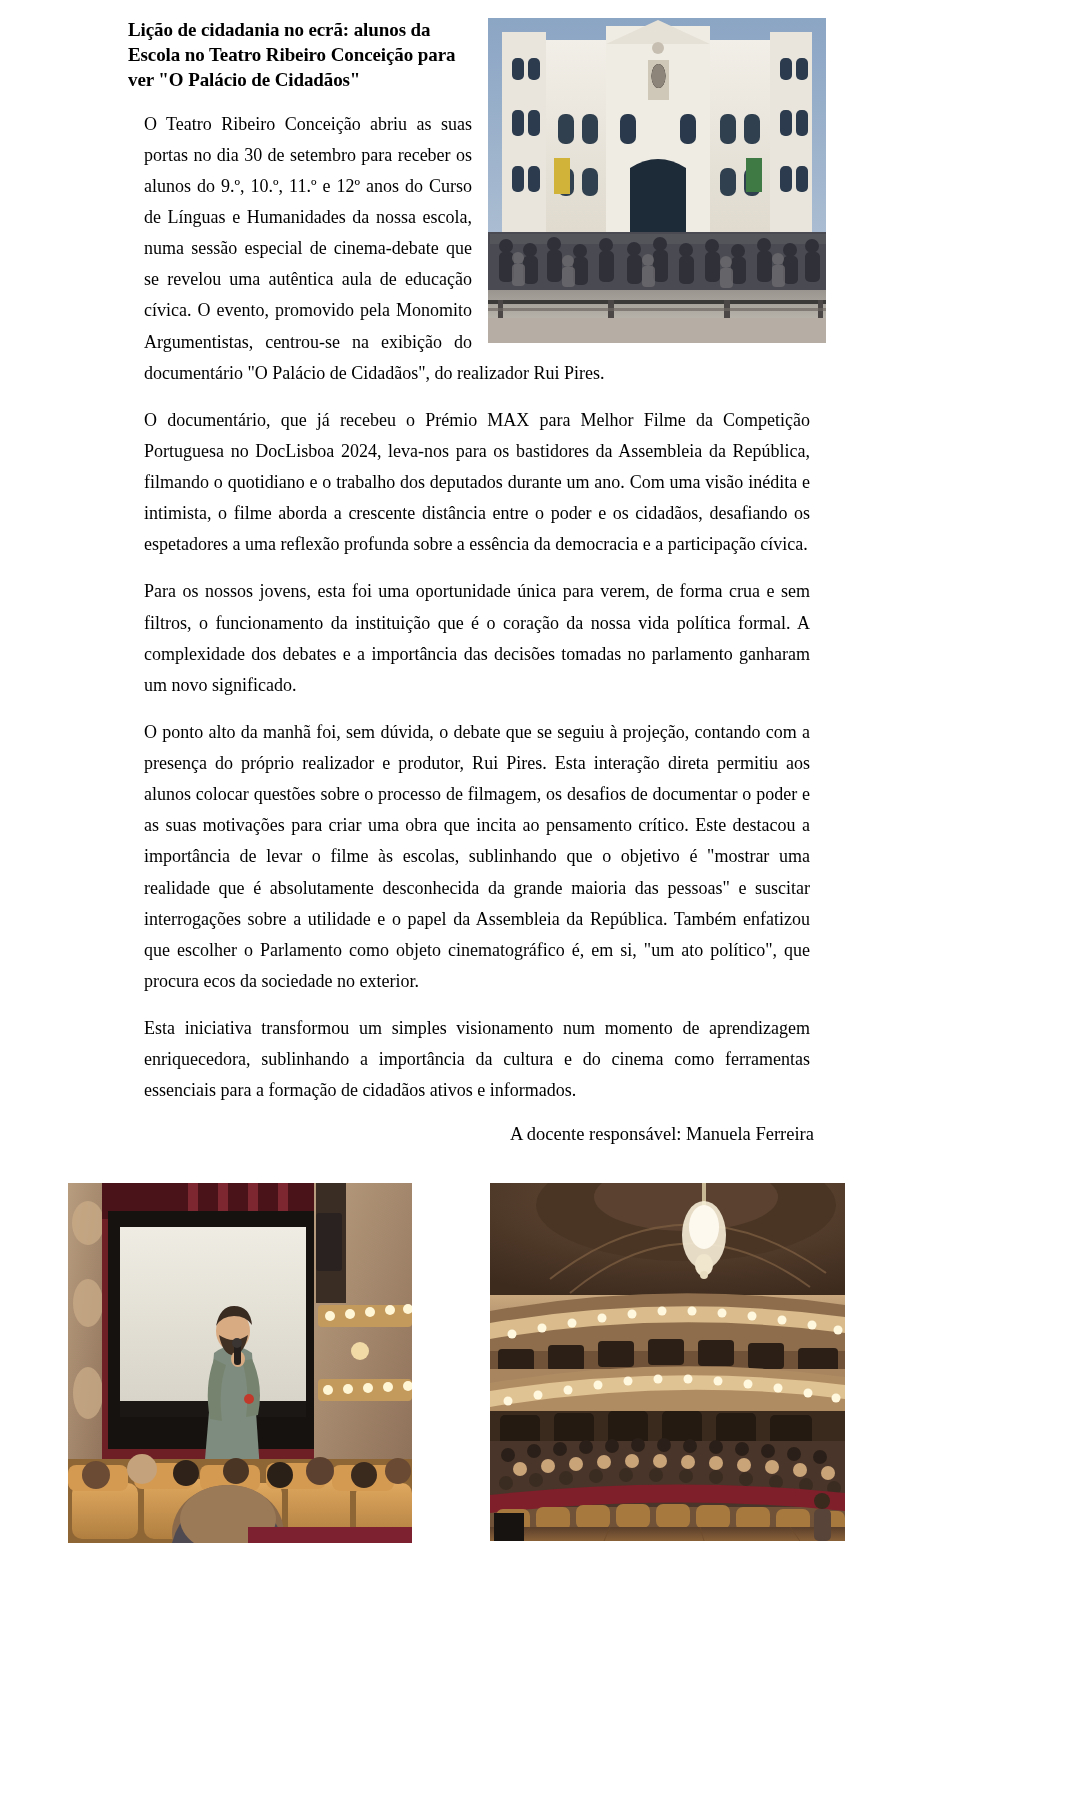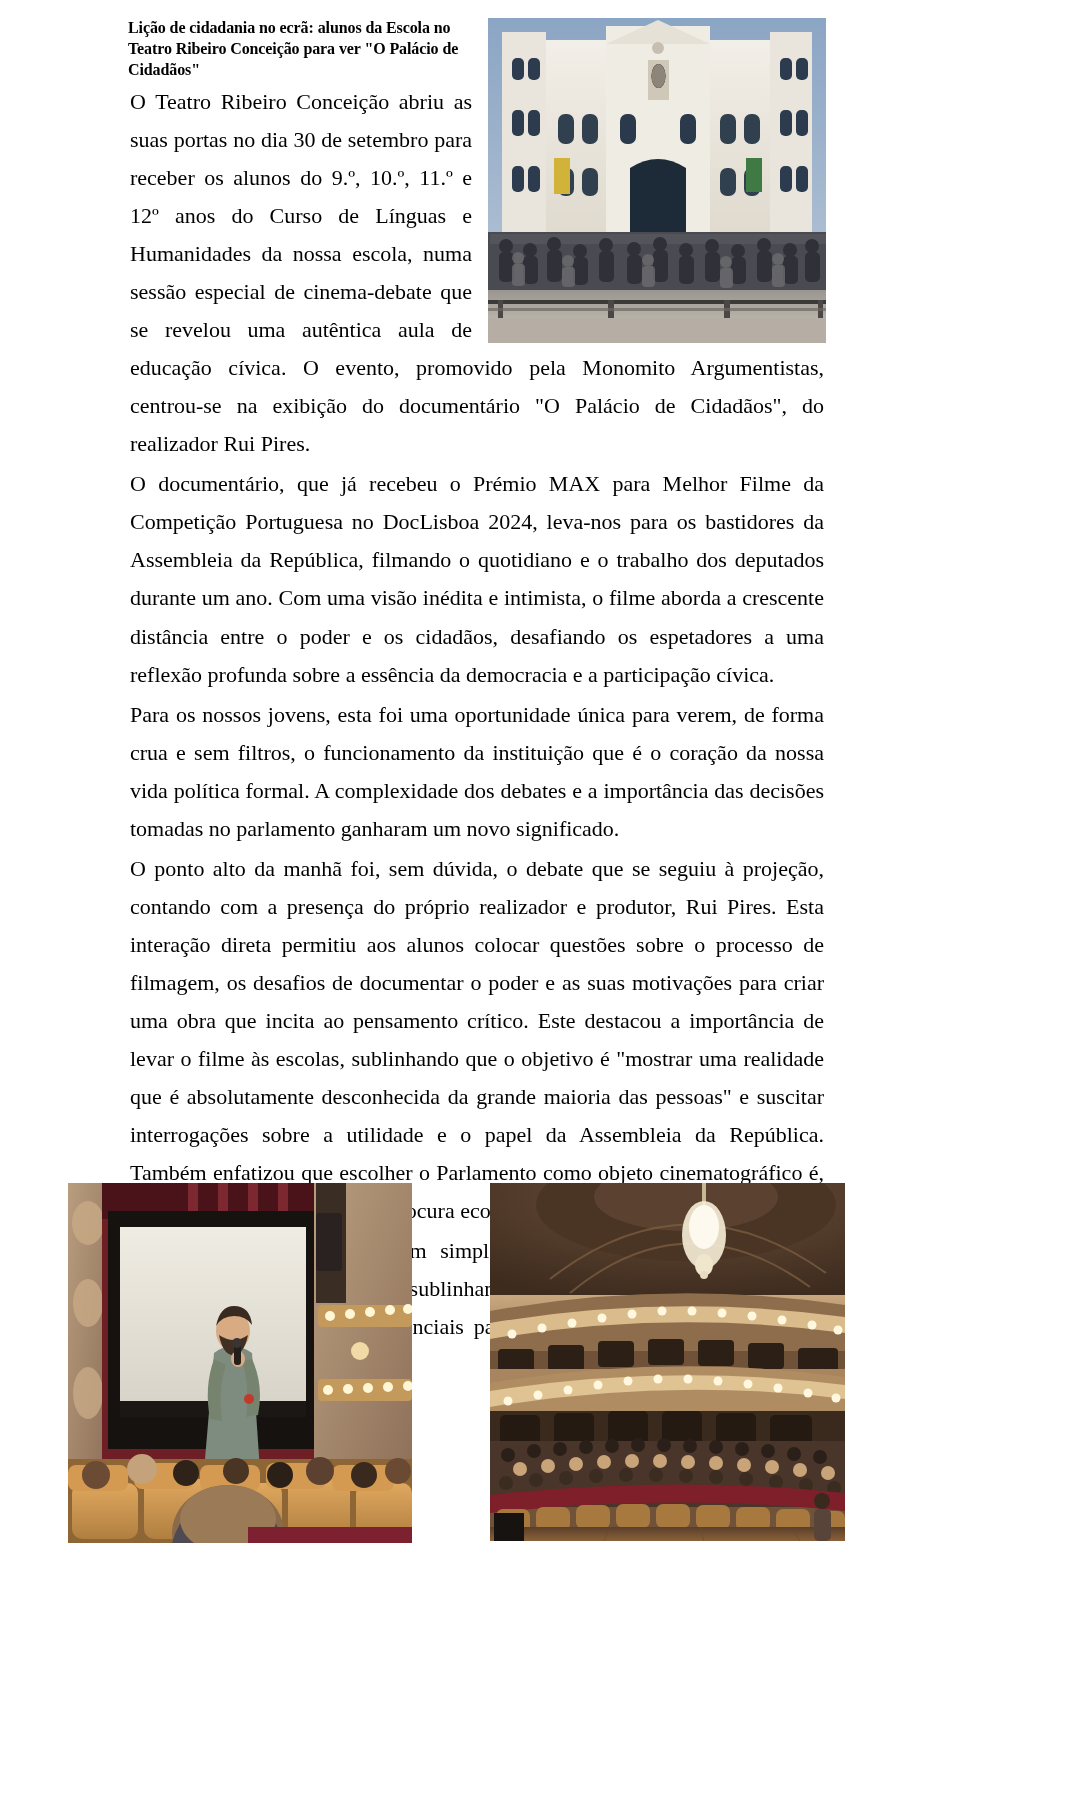--- a/index.html
+++ b/index.html
@@ -42,34 +42,34 @@
     margin: 0 0 6px 16px;
     position: relative;
     overflow: hidden;
     background: #8fa3bb;
     shape-outside: margin-box;
   }
 
   h1.title {
     margin: 0;
     padding: 0;
-    font-size: 16px;
+    font-size: 19px;
     font-weight: bold;
     line-height: 1.31;
     letter-spacing: -0.1px;
     width: 340px;
     font-family: "Liberation Serif", "DejaVu Serif", serif;
   }
 
   p.body {
-    margin: 2px;
+    margin: 16px;
     padding: 0;
     text-align: justify;
     text-justify: inter-word;
-    font-size: 22px;
+    font-size: 18px;
     line-height: 1.73;
     hyphens: none;
   }
   p.lead { text-indent: 0; }
 
   .signature {
     margin: 4px 0 0 0;
     text-align: right;
     font-size: 18.5px;
     line-height: 1.4;

